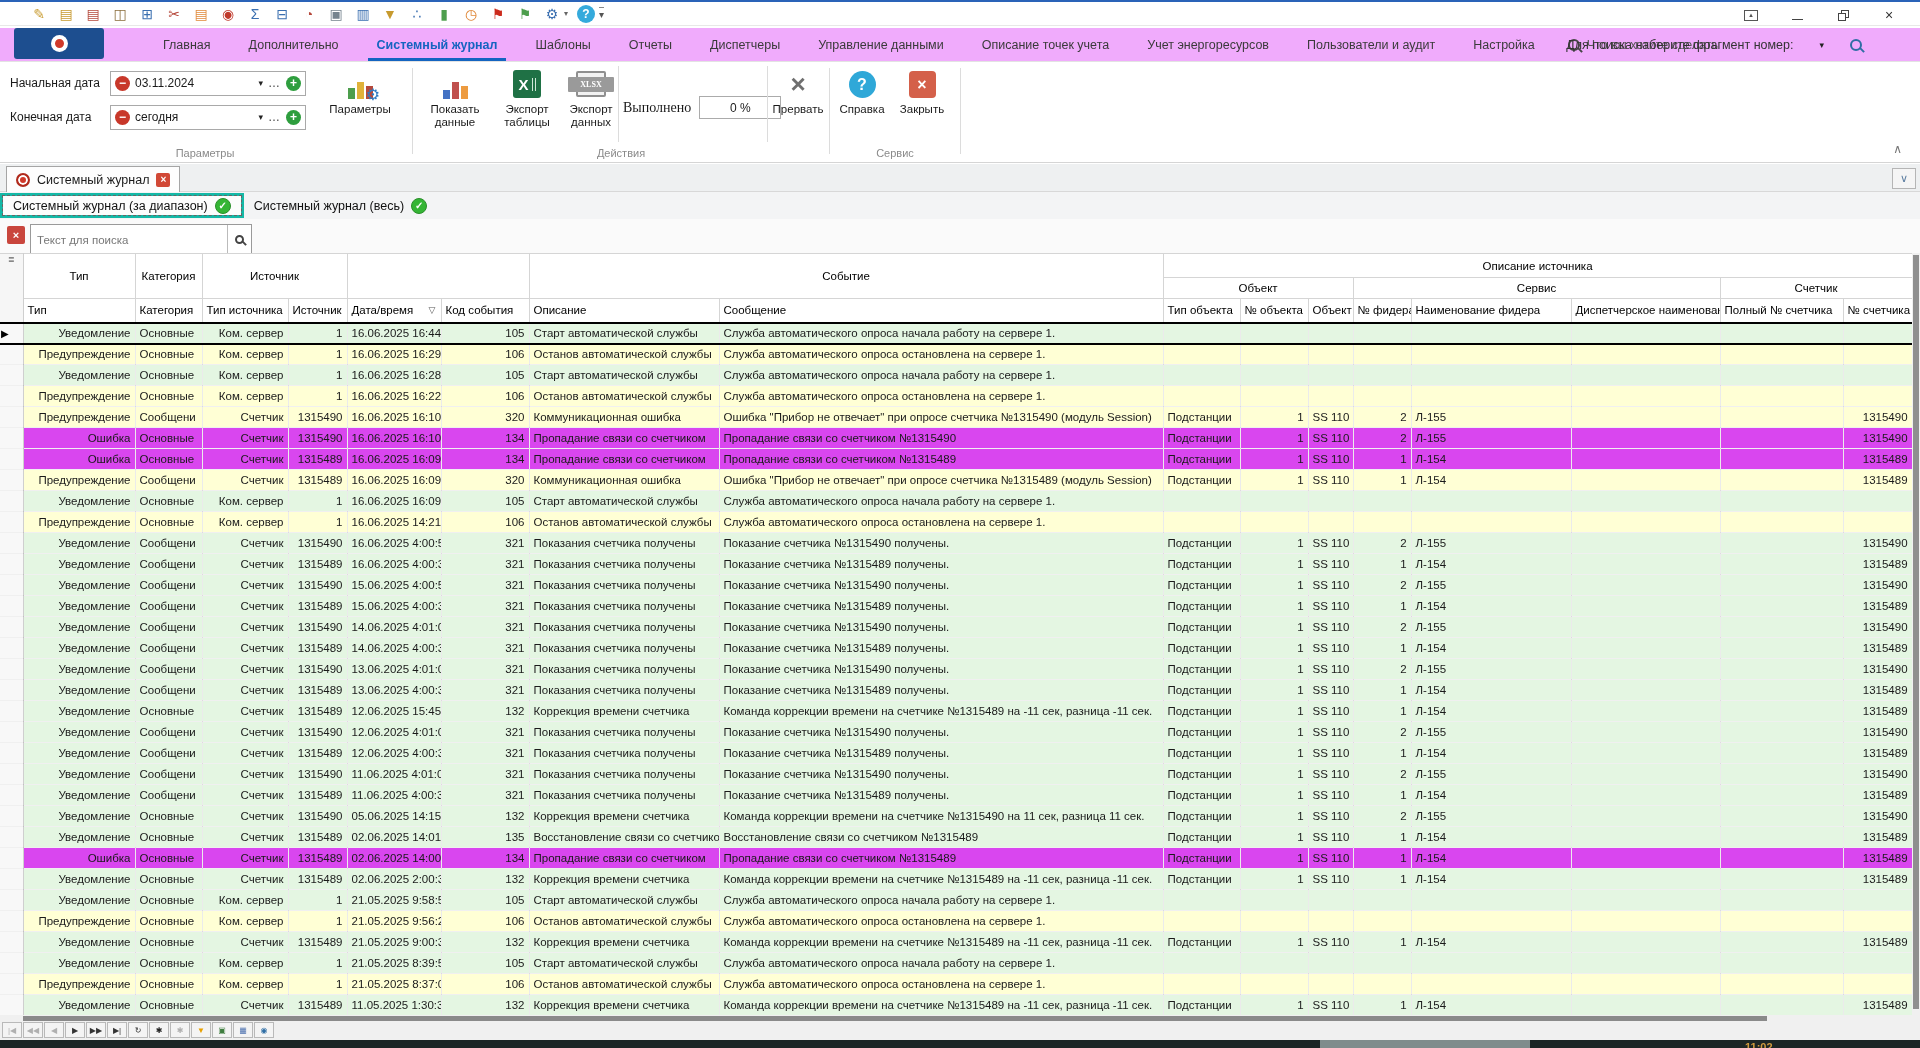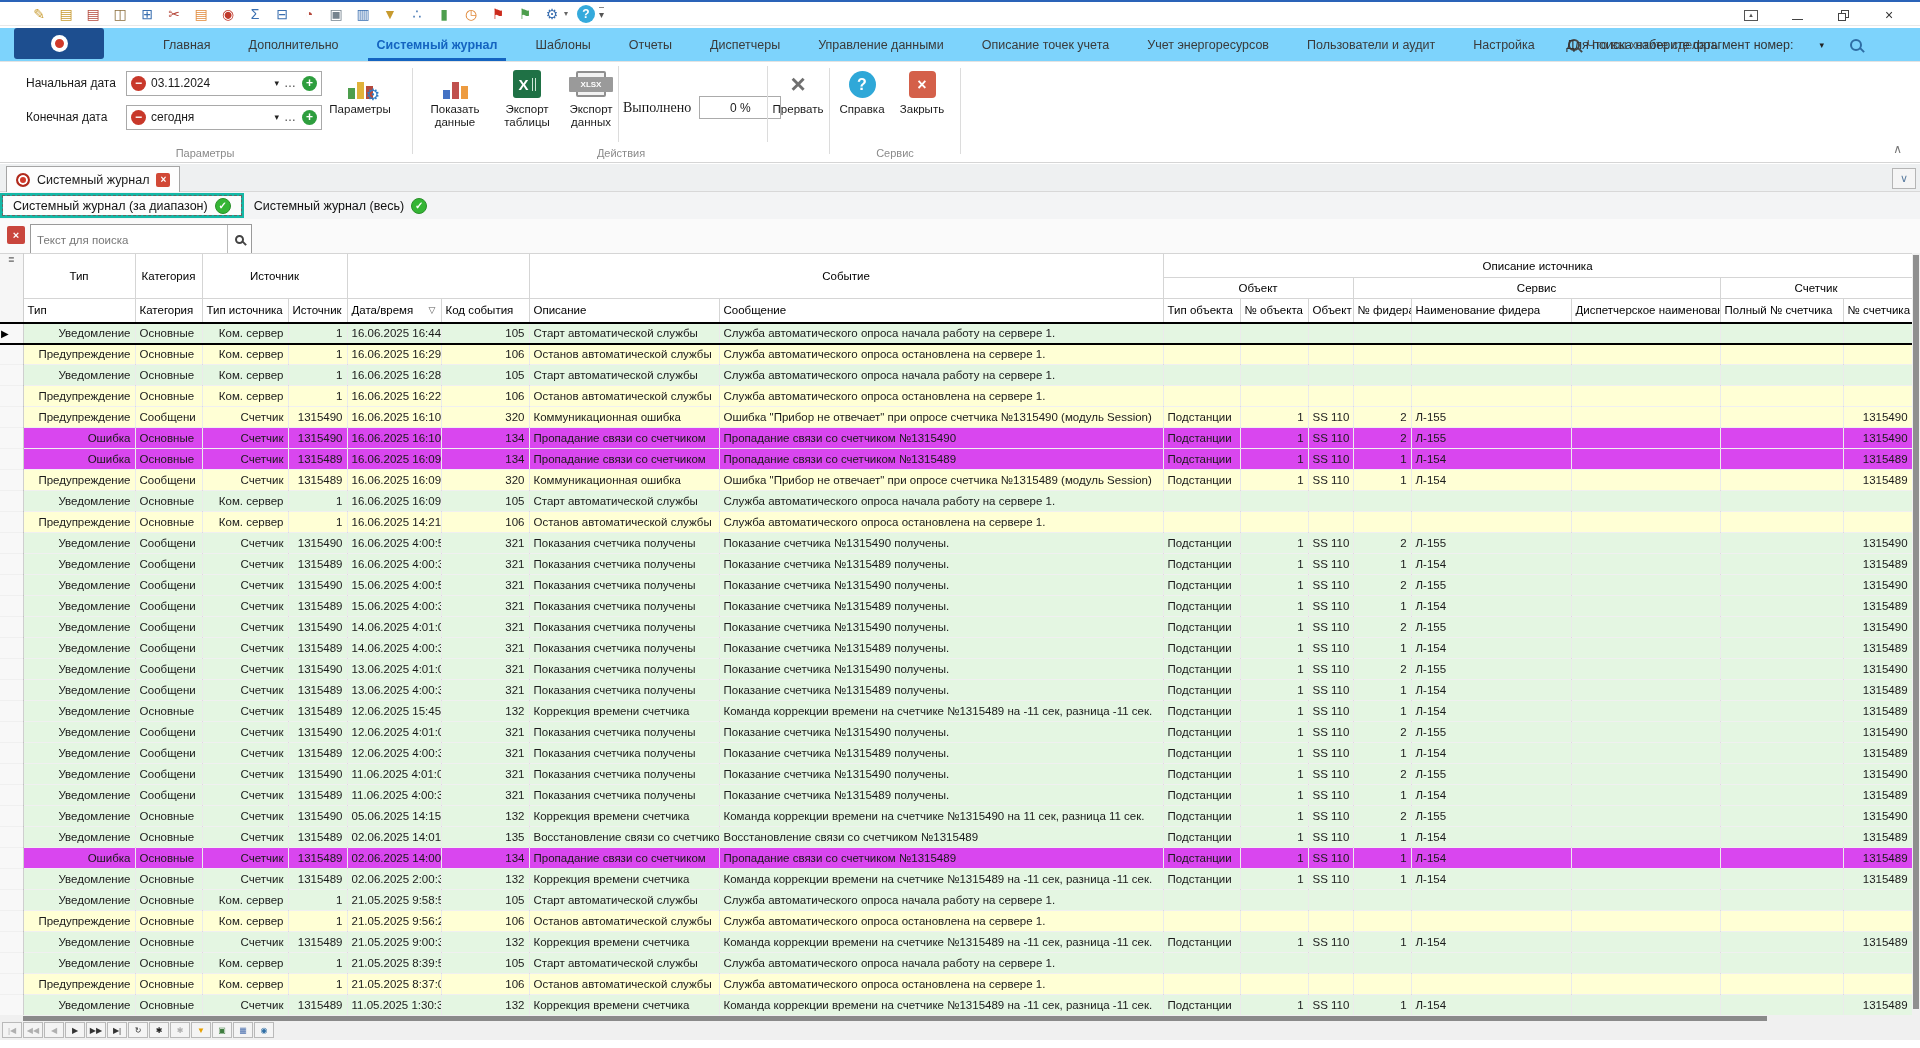--- a/index.html
+++ b/index.html
@@ -23,21 +23,21 @@
   .wbtn { width:46px; height:20px; display:flex; align-items:center; justify-content:center; color:#444; }
   .pinbox { width:14px; height:11px; border:1px solid #555; display:flex; align-items:flex-start; justify-content:center; font-size:7px; line-height:8px; color:#555; }
   .minbar { width:11px; height:1px; background:#444; margin-top:8px; }
   .restore { position:relative; width:11px; height:11px; }
   .restore i { position:absolute; width:8px; height:8px; border:1px solid #444; background:#fff; }
   .restore i:first-child { right:0; top:0; }
   .restore i:last-child { left:0; bottom:0; }
   .closeglyph { font-size:14px; color:#333; }
 
   
-  .menubar { position:absolute; left:0; top:28px; width:1920px; height:34px; background:#7dd3fc;
+  .menubar { position:absolute; left:0; top:28px; width:1920px; height:34px; background:#f0abfc;
     display:flex; align-items:stretch; border-bottom:1px solid #e3e3e3; }
   .applogo { width:90px; margin-left:14px; margin-bottom:2px; background:#1d4e8f; border-radius:3px;
     display:flex; align-items:center; justify-content:center; }
   .applogo .dot { width:17px; height:17px; background:#fff; border-radius:50%; display:flex; align-items:center; justify-content:center; }
   .applogo .dot i { width:13px; height:13px; background:#d03a2b; border-radius:50%; box-shadow: inset 0 0 0 2px #d03a2b; border:2px solid #fff; }
   .mtabs { display:flex; align-items:stretch; margin-left:40px; }
   .mtab { padding:0 19px; display:flex; align-items:center; font-size:12.5px; color:#3a3a3a; position:relative; }
   .mtab.act { color:#1464c0; font-weight:bold; }
   .mtab.act::after { content:""; position:absolute; left:10px; right:10px; bottom:0; height:3px; background:#1464c0; }
   .assist { display:flex; align-items:center; gap:7px; margin-left:14px; color:#555; font-size:12.5px; }
@@ -50,41 +50,41 @@
   .fragment .caret { font-size:9px; color:#222; }
   .lens.blue { border-color:#2e6da4; } .lens.blue::after { background:#2e6da4; }
 
   
   .ribbon { position:absolute; left:0; top:62px; width:1920px; height:101px; background:#fff;
     border-bottom:1px solid #d5d5d5; }
   .vsep { position:absolute; top:6px; bottom:8px; width:1px; background:#dcdcdc; }
   .gcap { position:absolute; bottom:3px; font-size:11px; color:#8a8a8a; width:100%; text-align:center; }
   .rgroup { position:absolute; top:0; height:100%; }
   .g1 { left:0; width:410px; } .g2 { left:415px; width:412px; } .g3 { left:832px; width:126px; }
-  .dates { position:absolute; left:26px; top:8px; }
+  .dates { position:absolute; left:10px; top:8px; }
   .drow { display:flex; align-items:center; height:26px; margin-bottom:8px; }
   .dlabel { width:100px; font-size:12px; color:#1a1a1a; }
   .dfield { width:196px; height:25px; border:1px solid #a9a9a9; background:#fff; display:flex; align-items:center; padding:0 4px; gap:5px; }
   .circ { width:15px; height:15px; border-radius:50%; color:#fff; font-size:12px; line-height:14px;
     display:flex; align-items:center; justify-content:center; font-weight:bold; }
   .circ.red { background:#c8382a; } .circ.green { background:#2e9e3e; }
   .dval { flex:1; font-size:12px; }
   .dcaret { font-size:9px; color:#222; } .dell { font-size:12px; color:#444; letter-spacing:1px; }
   .bigbtn { position:absolute; top:6px; width:64px; display:flex; flex-direction:column; align-items:center;
     gap:3px; font-size:11.5px; line-height:13px; text-align:center; color:#1a1a1a; }
   .bars { display:flex; align-items:flex-end; gap:2px; height:30px; padding-top:2px; }
   .bars i { width:7px; display:block; }
   .ic-wrap { position:relative; width:34px; height:32px; display:flex; align-items:center; justify-content:center; }
   .gear { position:absolute; right:-3px; bottom:-3px; font-size:16px; color:#2f7bc3; line-height:16px; }
   .xlbox { width:28px; height:28px; background:#1f7145; border-radius:3px; color:#fff; font-weight:bold;
     font-size:15px; display:flex; align-items:center; justify-content:center; }
   .xlbox span { border-right:4px double #cfe8d8; padding-right:3px; }
   .xlsxbox { width:30px; height:26px; border:2px solid #8f8f8f; border-radius:2px; background:#f2f2f2;
     display:flex; align-items:center; justify-content:center; }
-  .xlsxbox b { font-size:8px; color:#fff; background:#9a9a9a; padding:1px 12px; border-radius:1px; }
+  .xlsxbox b { font-size:8px; color:#fff; background:#9a9a9a; padding:1px 12px; border-radius:1px;font-family:Liberation Serif, serif; }
   .abort-x { font-size:26px; color:#6f6f6f; font-weight:bold; line-height:28px; }
   .helpc { width:27px; height:27px; border-radius:50%; background:#2fa8d8; color:#fff; font-weight:bold;
     font-size:16px; display:flex; align-items:center; justify-content:center; }
   .closec { width:27px; height:27px; border-radius:4px; background:#d4604a; color:#fff; font-weight:bold;
     font-size:16px; display:flex; align-items:center; justify-content:center; }
   .progress-wrap { position:absolute; left:208px; top:34px; display:flex; align-items:center; gap:8px; }
   .plabel { font-size:14px;font-family:Liberation Serif, serif; }
   .pbox { width:82px; height:23px; border:1px solid #ababab; background:#fff; font-size:12px;
     display:flex; align-items:center; justify-content:center; }
   .ribbon-chevron { position:absolute; right:18px; bottom:6px; font-size:12px; color:#777; }
@@ -1069,14 +1069,18 @@
         <button class="pbtn" style="color: rgb(51, 51, 51);">↻</button>
         <button class="pbtn" style="color: rgb(34, 34, 34);">✱</button>
         <button class="pbtn dis">✱</button>
         <button class="pbtn" style="color: rgb(232, 160, 0);">▼</button>
         <button class="pbtn" style="color: rgb(63, 125, 63);">▣</button>
         <button class="pbtn" style="color: rgb(74, 111, 174);">▦</button>
         <button class="pbtn" style="color: rgb(46, 109, 164);">◉</button>
       </div>
   </div>
 
+  <div class="taskbar">
+    <div class="taskbtn"></div>
+    <div class="clock">11:02</div>
+  </div>
 
 </div>
 
 </body></html>

